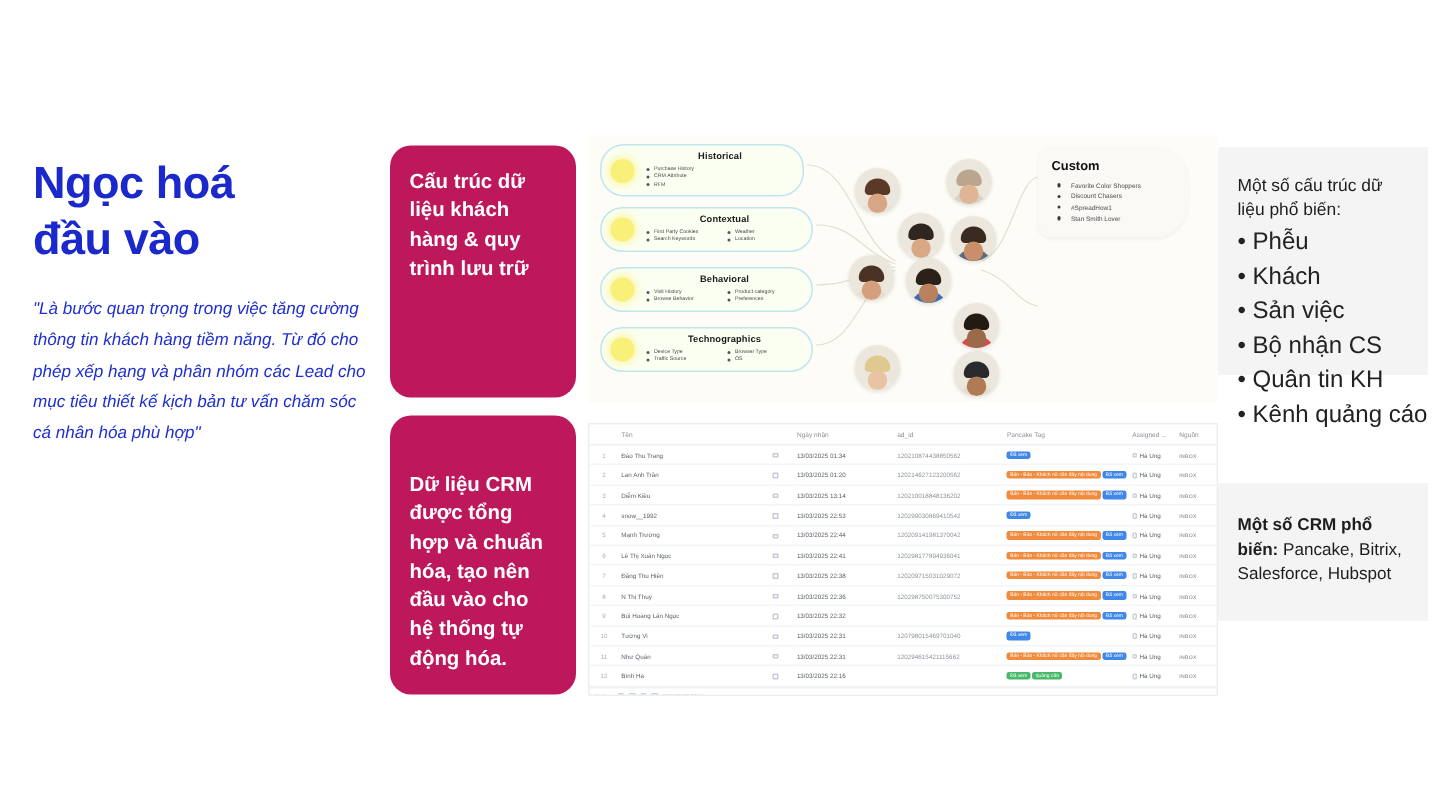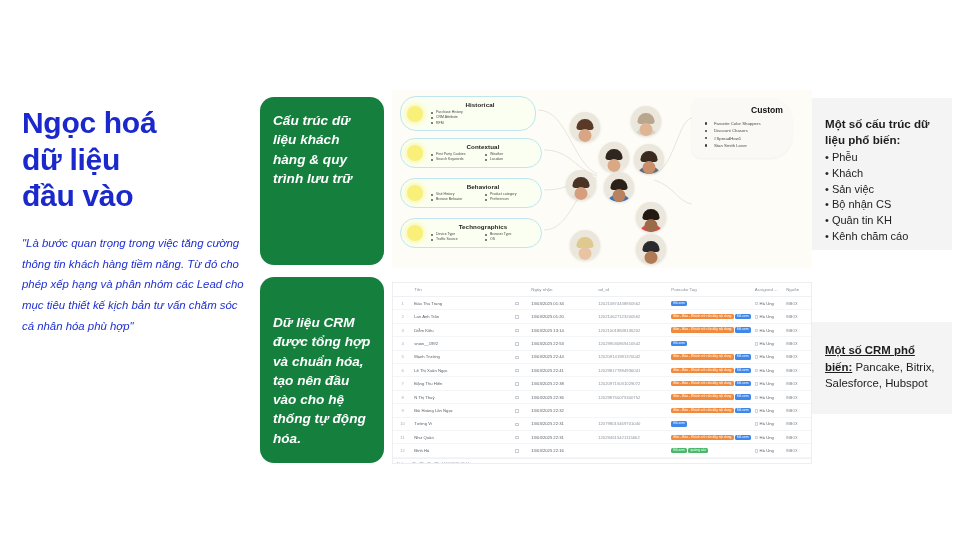--- a/index.html
+++ b/index.html
@@ -27,25 +27,24 @@
     margin-top: 18px;
     color: #1f2fd0;
     font-size: 11.4px;
     font-style: italic;
     line-height: 1.82;
   }
 
   
   .blue-card {
     position: absolute;
-    background: #15803d;
+    background: #be185d;
     border-radius: 14px;
     color: #ffffff;
     padding: 14px 13px;
-    font-style: italic;
   }
   #caption-top { left: 260px; top: 97px; width: 124px; height: 168px; }
   #caption-bottom { left: 260px; top: 277px; width: 124px; height: 186px; }
   .cap-strong {
     font-size: 13.6px; font-weight: bold; line-height: 1.42;
     display: block;
   }
   .cap-soft {
     font-size: 13px; line-height: 1.42; color: #dfe3ff;
     display: block; margin-top: 1px;
@@ -119,49 +118,49 @@
 
   
   .pillbox {
     position: absolute;
     background: #faf9f5;
     border-radius: 9px 22px 22px 9px;
     padding: 7px 9px 8px 9px;
     box-shadow: 0 1px 3px rgba(0,0,0,0.05);
   }
   .pillbox .ptitle {
-    font-size: 8.6px; font-weight: bold; color: #111; margin-bottom: 5px; text-align: right;
+    font-size: 8.6px; font-weight: bold; color: #111; margin-bottom: 5px;
   }
   .pillbox .pitem {
     font-size: 4.3px; color: #4b4b4b; line-height: 1.72;
     padding-left: 13px; position: relative; white-space: nowrap;
   }
   .pillbox .pitem::before {
     content: ""; position: absolute; left: 4px; top: 2.2px;
     width: 2.4px; height: 2.4px; background: #3a3a3a; border-radius: 50%;
   }
   #pill-custom { left: 300px; top: 8px; width: 100px; }
   #pill-predictive { left: 300px; top: 88px; width: 100px; }
 
   
   .infobox {
     position: absolute; left: 812px;
     background: #f4f4f4;
   }
   #info-top { top: 98px; width: 140px; height: 152px; padding: 18px 13px; }
   #info-bottom { top: 322px; width: 140px; height: 92px; padding: 20px 13px; }
   .info-head {
-    font-size: 11.6px; font-weight: bold; color: #1d1d1d; line-height: 1.42;
+    font-size: 11.6px; font-weight: normal; color: #1d1d1d; line-height: 1.42;
   }
   .info-list { margin-top: 1px; }
   .info-list .li {
-    font-size: 11px; color: #222; line-height: 1.44; white-space: nowrap;
+    font-size: 16px; color: #222; line-height: 1.44; white-space: nowrap;
   }
   .info-body { font-size: 11.4px; color: #1d1d1d; line-height: 1.46; }
-  .info-body b { font-weight: bold; text-decoration: underline; }
+  .info-body b { font-weight: bold; }
 
   
   #crm {
     position: absolute; left: 392px; top: 282px;
     width: 420px; height: 182px;
     background: #ffffff;
     border: 1px solid #eceef1;
     overflow: hidden;
   }
   #crm table { width: 100%; border-collapse: collapse; table-layout: fixed; }
@@ -216,21 +215,20 @@
   .colw-e  { width: 20%; }
   .colw-f  { width: 7.5%; }
   .colw-g  { width: 6.4%; }
 </style>
 </head>
 <body>
 
 <div id="left-col">
   <div id="headline">
     <span class="hl-line">Ngọc hoá</span>
-    <span class="hl-line">dữ liệu</span>
     <span class="hl-line">đầu vào</span>
   </div>
   <div id="quote">"Là bước quan trọng trong việc tăng cường thông tin khách hàng tiềm năng. Từ đó cho phép xếp hạng và phân nhóm các Lead cho mục tiêu thiết kế kịch bản tư vấn chăm sóc cá nhân hóa phù hợp"</div>
 </div>
 
 <div class="blue-card" id="caption-top">
   <span class="cap-strong">Cấu trúc dữ liệu khách hàng &amp; quy trình lưu trữ</span>
 </div>
 
 <div class="blue-card" id="caption-bottom">
@@ -513,21 +511,21 @@
 </div>
 
 <div class="infobox" id="info-top">
   <div class="info-head">Một số cấu trúc dữ liệu phổ biến:</div>
   <div class="info-list" id="info-top-list">
       <div class="li">• Phễu</div>
       <div class="li">• Khách</div>
       <div class="li">• Sản việc</div>
       <div class="li">• Bộ nhận CS</div>
       <div class="li">• Quân tin KH</div>
-      <div class="li">• Kênh chăm cáo</div>
+      <div class="li">• Kênh quảng cáo</div>
     </div>
 </div>
 
 <div class="infobox" id="info-bottom">
   <div class="info-body">
     <b>Một số CRM phổ biến:</b>
     <span>Pancake, Bitrix, Salesforce, Hubspot</span>
   </div>
 </div>
 

